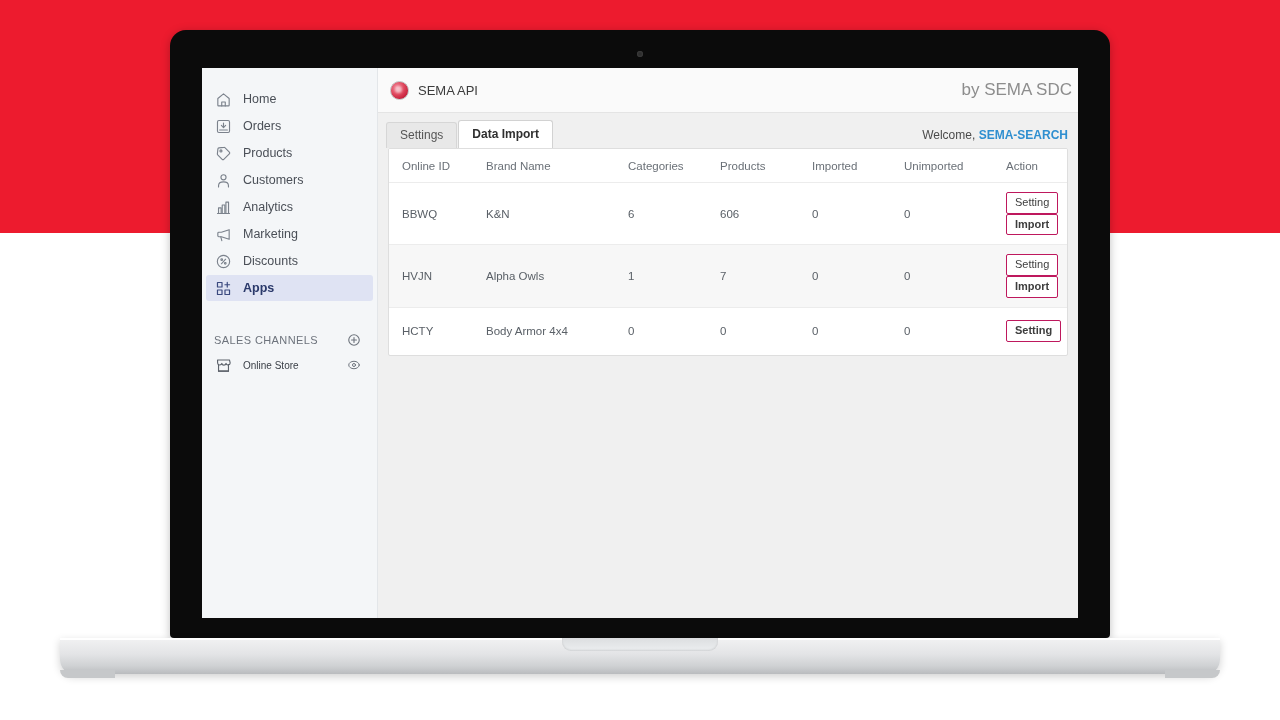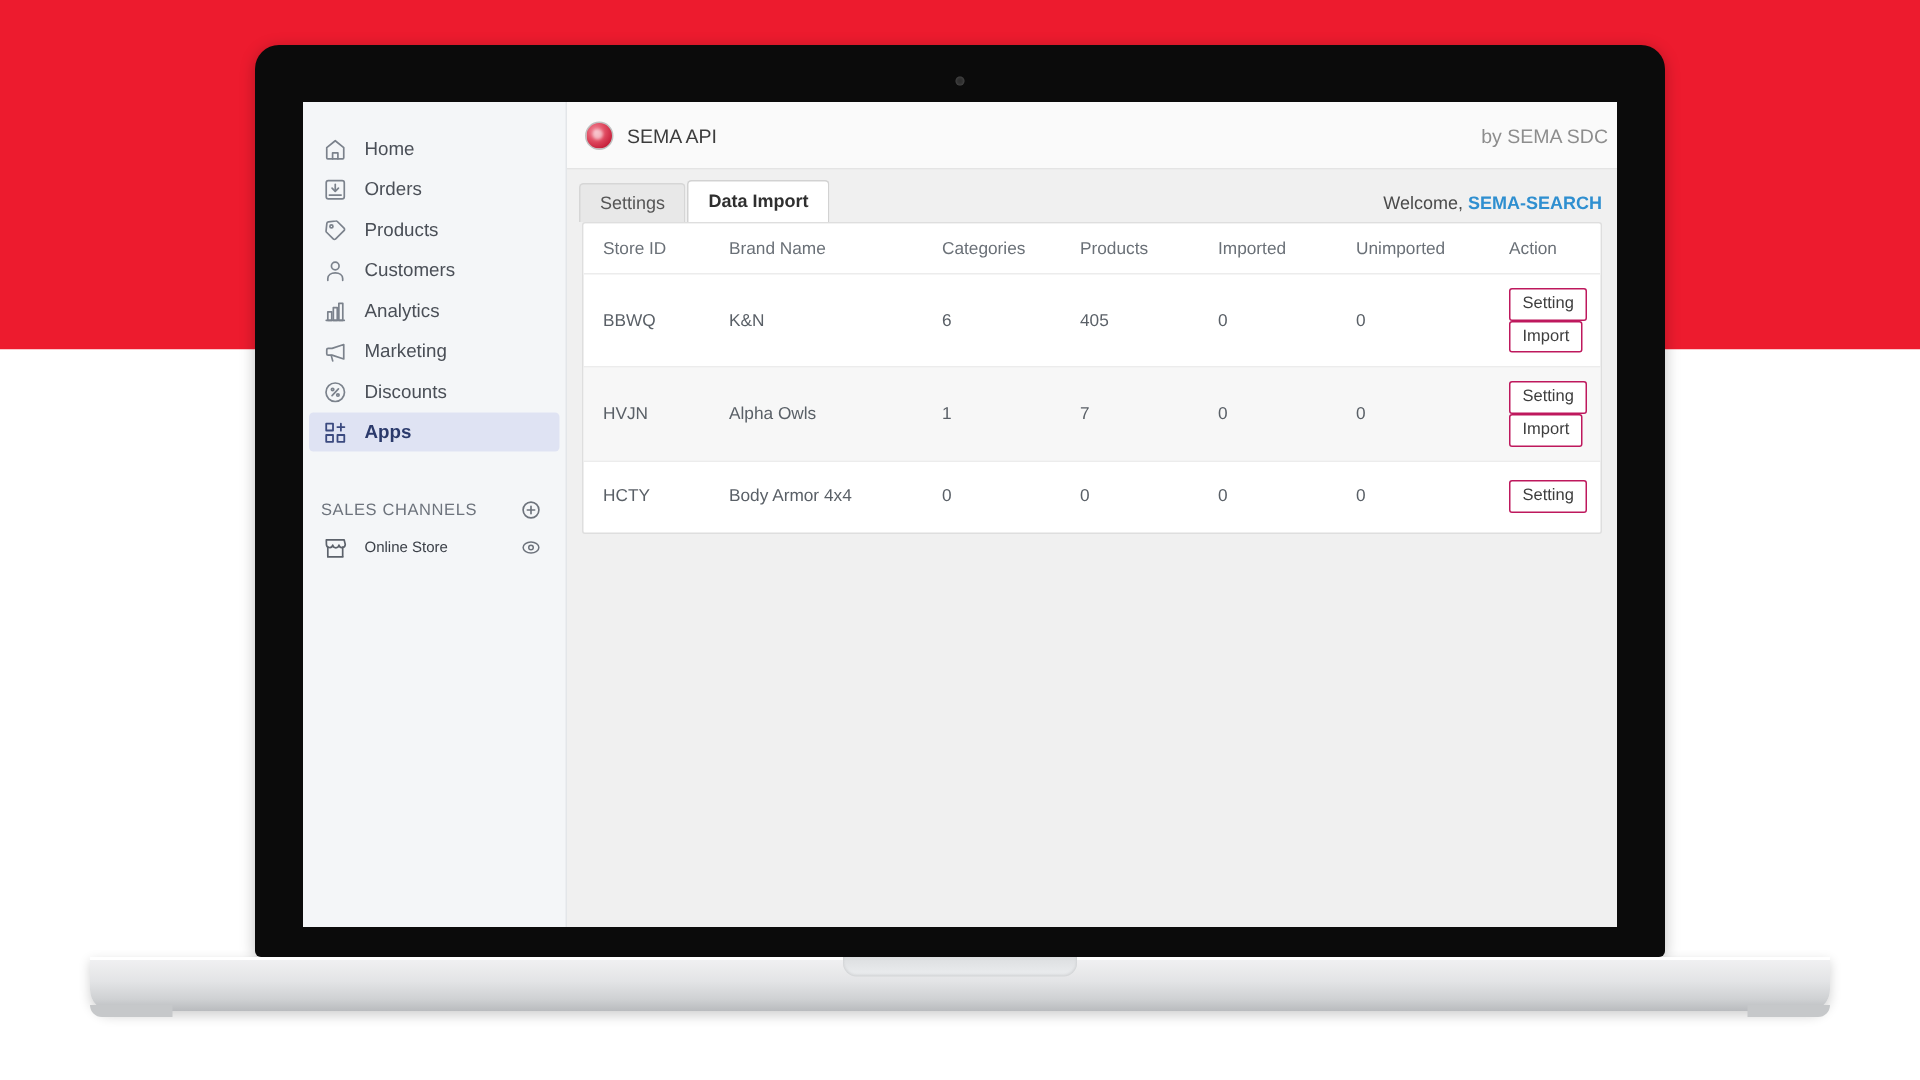--- a/index.html
+++ b/index.html
@@ -206,21 +206,21 @@
     position: absolute;
     left: 4px; top: 4px;
     width: 7px; height: 7px;
     border-radius: 50%;
     background: rgba(255,255,255,0.55);
     filter: blur(1px);
   }
   .app-title { font-size: 13px; color: #3c3c3c; }
   .app-by {
     margin-left: auto;
-    font-size: 13px;
+    font-size: 17px;
     color: #8d8d8d;
     white-space: nowrap;
     padding-right: 6px;
   }
 
   .tabbar {
     height: 35px;
     min-height: 35px;
     padding: 8px 0 0 8px;
     display: flex;
@@ -302,21 +302,21 @@
     font-size: 11px;
     color: #3e3e3e;
     background: #ffffff;
     border: 1px solid #be185d;
     border-radius: 2px;
     padding: 3px 8px 4px 8px;
     cursor: pointer;
     line-height: 1.15;
     margin-right: 4px;
   }
-  .btn:last-child { margin-right: 16px; }
+  .btn:last-child { margin-right: 16px; font-weight: bold; }
 </style>
 </head>
 <body>
 
 <div id="stage">
 
   <div class="bg-red"></div>
   <div class="bg-white"></div>
 
   <div class="laptop-lid">
@@ -458,35 +458,35 @@
           <span>Welcome,</span>
           <span class="user">SEMA-SEARCH</span>
         </div>
       </div>
 
       <div class="card-wrap">
         <div class="table-card">
           <table class="data">
             <thead>
               <tr>
-                <th class="c-id th-pad-l">Store ID</th>
+                <th class="c-id th-pad-l">Online ID</th>
                 <th class="c-name">Brand Name</th>
                 <th class="c-cat">Categories</th>
                 <th class="c-prod">Products</th>
                 <th class="c-imp">Imported</th>
                 <th class="c-unimp">Unimported</th>
                 <th class="c-act">Action</th>
               </tr>
             </thead>
             <tbody>
               <tr>
                 <td class="c-id th-pad-l">BBWQ</td>
                 <td class="c-name">K&amp;N</td>
                 <td class="c-cat">6</td>
-                <td class="c-prod">405</td>
+                <td class="c-prod">606</td>
                 <td class="c-imp">0</td>
                 <td class="c-unimp">0</td>
                 <td class="c-act">
                   <span class="btn">Setting</span><span class="btn">Import</span>
                 </td>
               </tr>
               <tr class="alt">
                 <td class="c-id th-pad-l">HVJN</td>
                 <td class="c-name">Alpha Owls</td>
                 <td class="c-cat">1</td>

